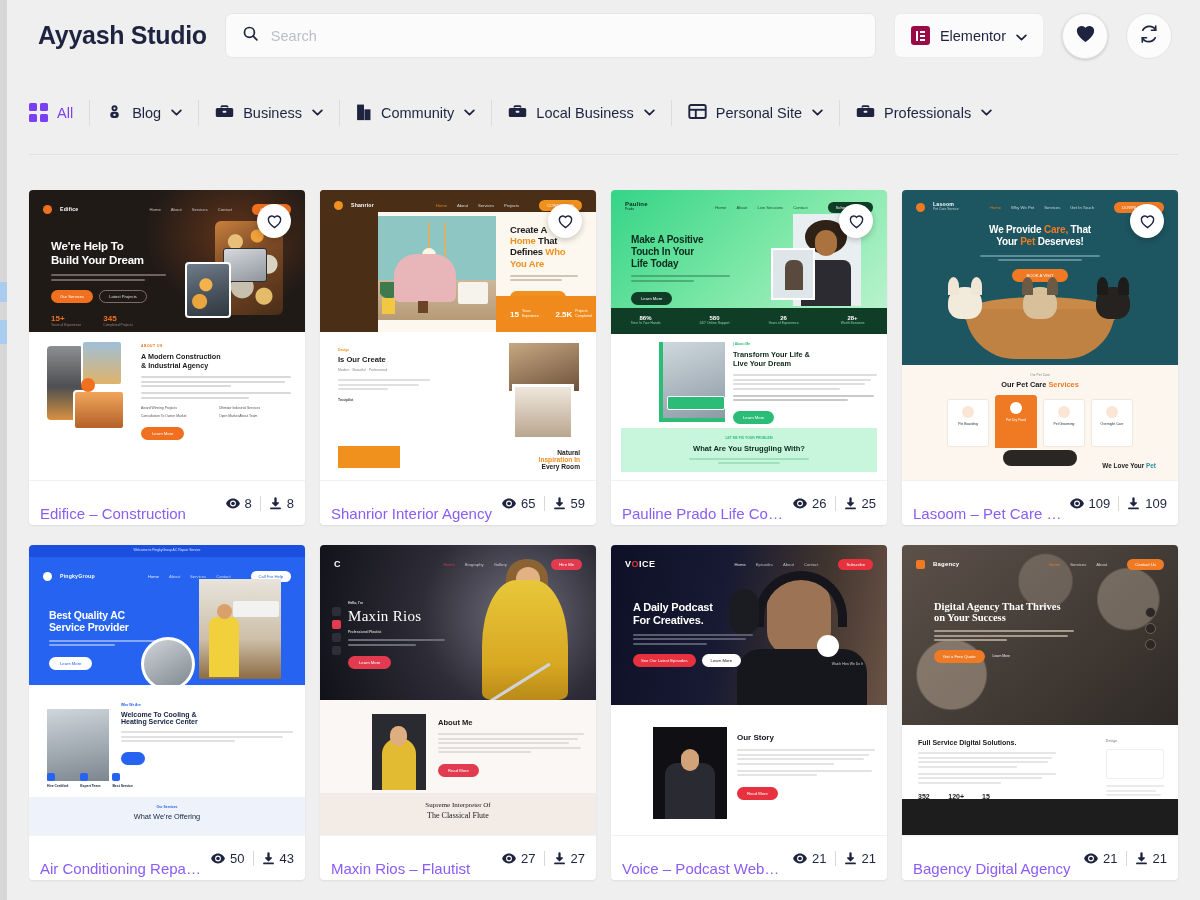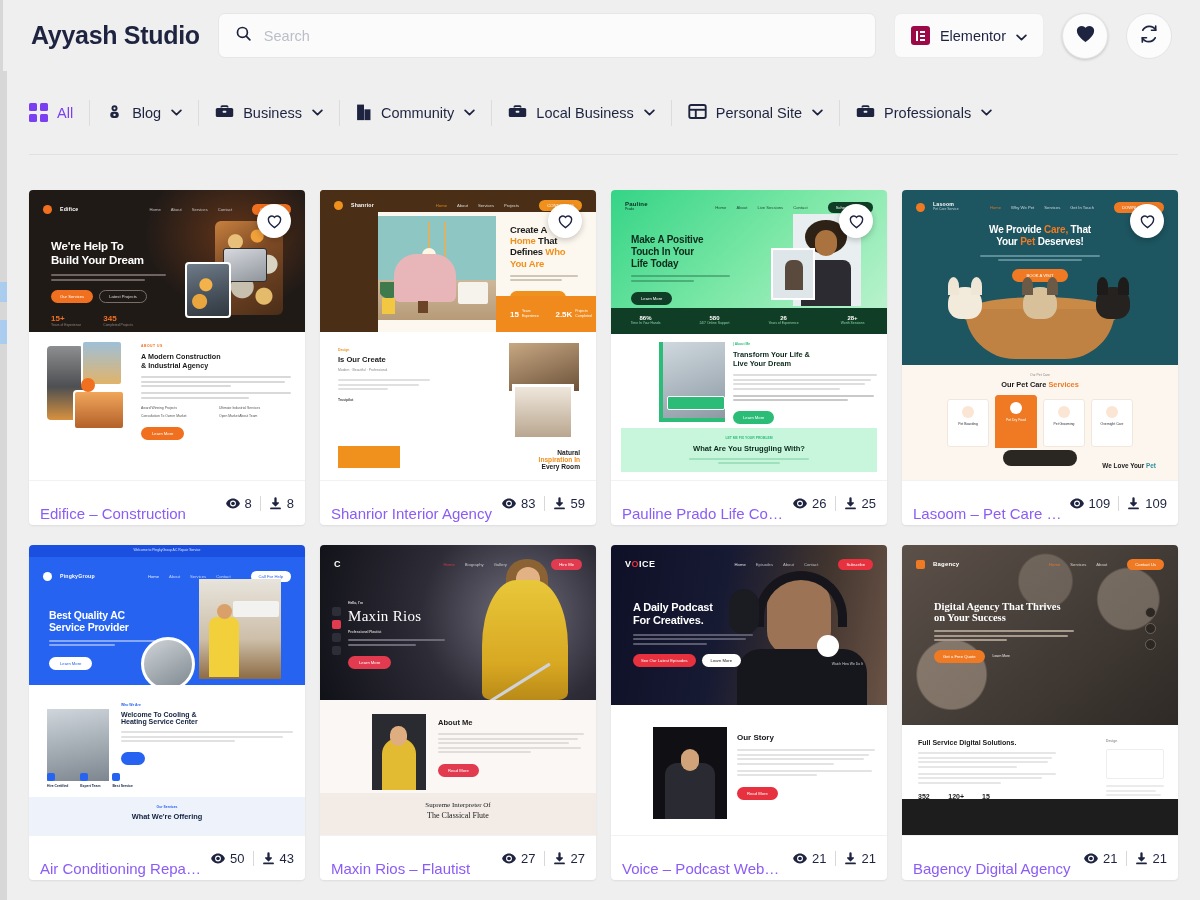--- a/index.html
+++ b/index.html
@@ -14,21 +14,21 @@
   .left-rail {
     position: absolute; left: 0; top: 0; width: 7px; height: 900px;
     background: #d7d7d7;
   }
   .left-rail .seg { position: absolute; left: 0; width: 7px; background: #aaccee; }
   .left-rail .seg1 { top: 282px; height: 20px; }
   .left-rail .seg2 { top: 320px; height: 24px; }
 
   
   .header {
-    position: absolute; left: 3px; top: 0; right: 0; height: 71px;
+    position: absolute; left: 10px; top: 0; right: 0; height: 71px;
     background: #efefef; display: flex; align-items: center;
     padding: 0 28px; gap: 18px;
   }
   .brand {
     font-size: 25px; font-weight: 700; color: #1e2440; letter-spacing: -0.3px;
     white-space: nowrap;
   }
   .search-box {
     flex: 1 1 auto; height: 45px; background: #fbfbfb;
     border: 1px solid #e6e6e6; border-radius: 7px;
@@ -603,21 +603,21 @@
       </div>
     </div>
     <div class="meta">
       <span class="title">Shanrior Interior Agency</span>
       <span class="stats">
         <span class="stat">
           <svg width="14" height="11" viewBox="0 0 20 14" fill="#1e2440">
               <path d="M10 0C5 0 1.5 4 .4 6.4a1.4 1.4 0 0 0 0 1.2C1.5 10 5 14 10 14s8.5-4 9.6-6.4a1.4 1.4 0 0 0 0-1.2C18.5 4 15 0 10 0zm0 11.2A4.2 4.2 0 1 1 10 2.8a4.2 4.2 0 0 1 0 8.4z"></path>
               <circle cx="10" cy="7" r="2.6"></circle>
             </svg>
-          <b style="font-weight:400">83</b>
+          <b style="font-weight:400">65</b>
         </span>
         <span class="vdiv"></span>
         <span class="stat">
           <svg width="13" height="13" viewBox="0 0 18 18" fill="#1e2440">
               <path d="M9 0.5a1.6 1.6 0 0 1 1.6 1.6v5.3h2.6a.7.7 0 0 1 .5 1.2l-4.2 4.2a.7.7 0 0 1-1 0L4.3 8.6a.7.7 0 0 1 .5-1.2h2.6V2.1A1.6 1.6 0 0 1 9 .5z"></path>
               <rect x="1.5" y="14.5" width="15" height="2.6" rx="1.3"></rect>
             </svg>
           <b style="font-weight:400">59</b>
         </span>
       </span>
@@ -894,21 +894,21 @@
               </div>
             <div>
                 <div style="width:8px;height:8px;background:#2563f0;border-radius:2px"></div>
                 <div class="tiny3" style="color:#12203f;font-weight:700;margin-top:3px">Best Service</div>
               </div>
           </div>
         </div>
         <div class="c5-foot">
           <div style="text-align:center;padding-top:8px;">
             <div class="tiny3" style="color:#2563f0;font-weight:700">Our Services</div>
-            <div style="font-size:7.4px;font-weight:700;color:#12203f;margin-top:2px">What We're Offering</div>
+            <div style="font-size:7.4px;font-weight:400;color:#12203f;margin-top:2px">What We're Offering</div>
           </div>
         </div>
       </div>
     </div>
     <div class="meta">
       <span class="title">Air Conditioning Repair ...</span>
       <span class="stats">
         <span class="stat">
           <svg width="14" height="11" viewBox="0 0 20 14" fill="#1e2440">
               <path d="M10 0C5 0 1.5 4 .4 6.4a1.4 1.4 0 0 0 0 1.2C1.5 10 5 14 10 14s8.5-4 9.6-6.4a1.4 1.4 0 0 0 0-1.2C18.5 4 15 0 10 0zm0 11.2A4.2 4.2 0 1 1 10 2.8a4.2 4.2 0 0 1 0 8.4z"></path>

